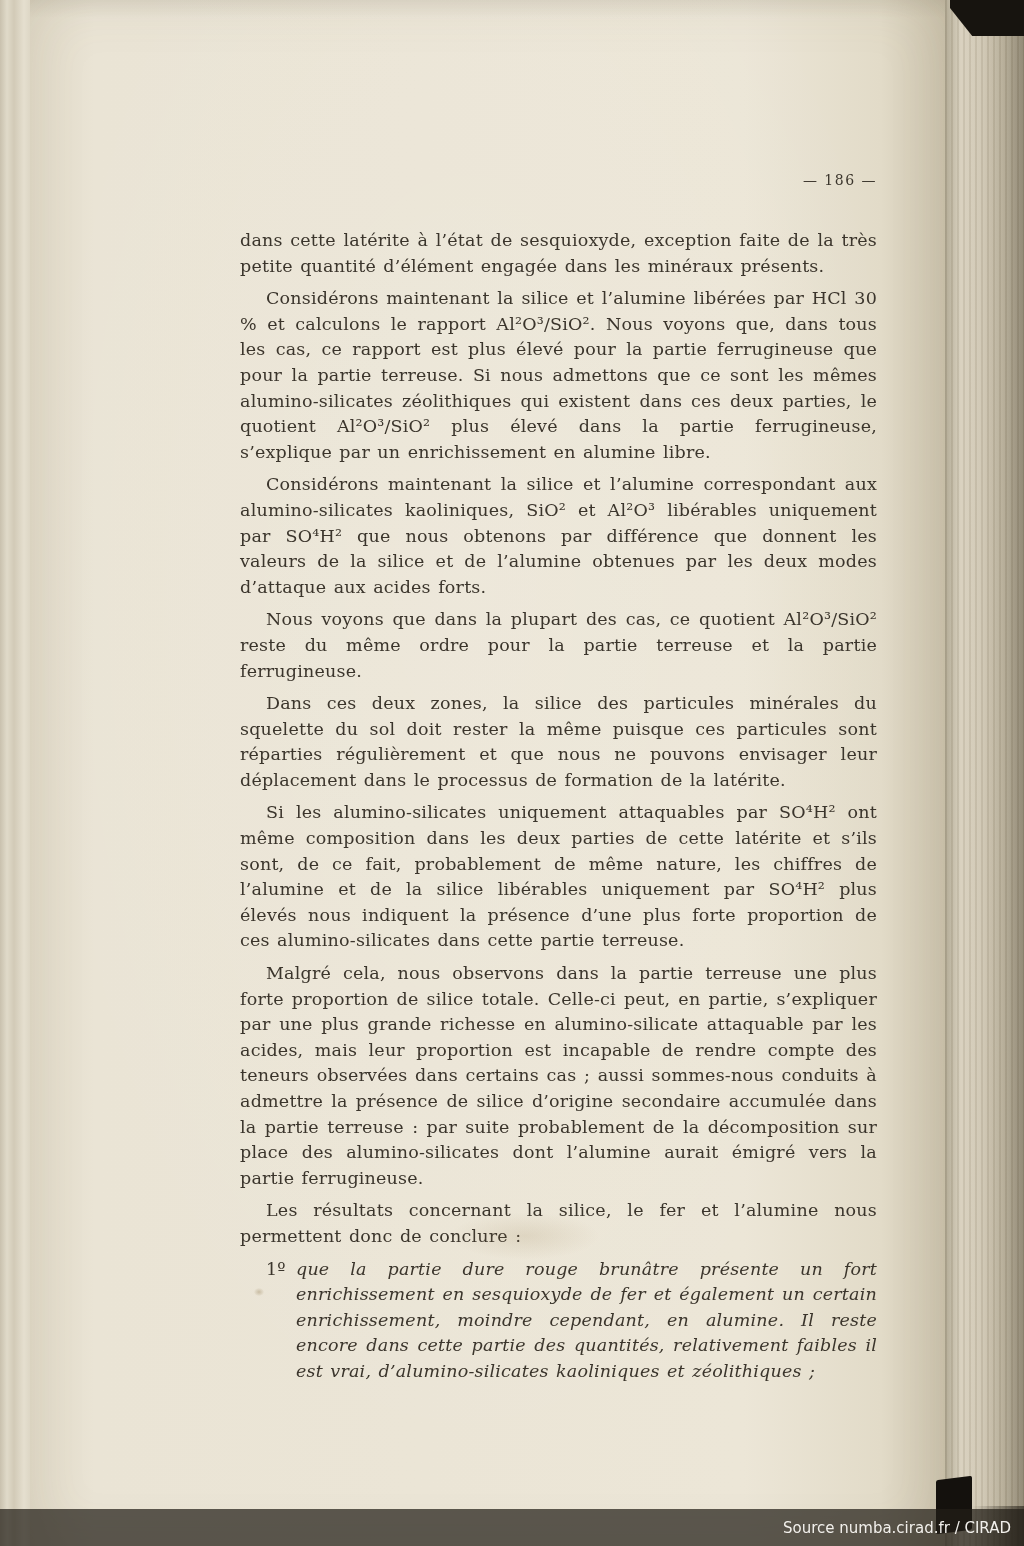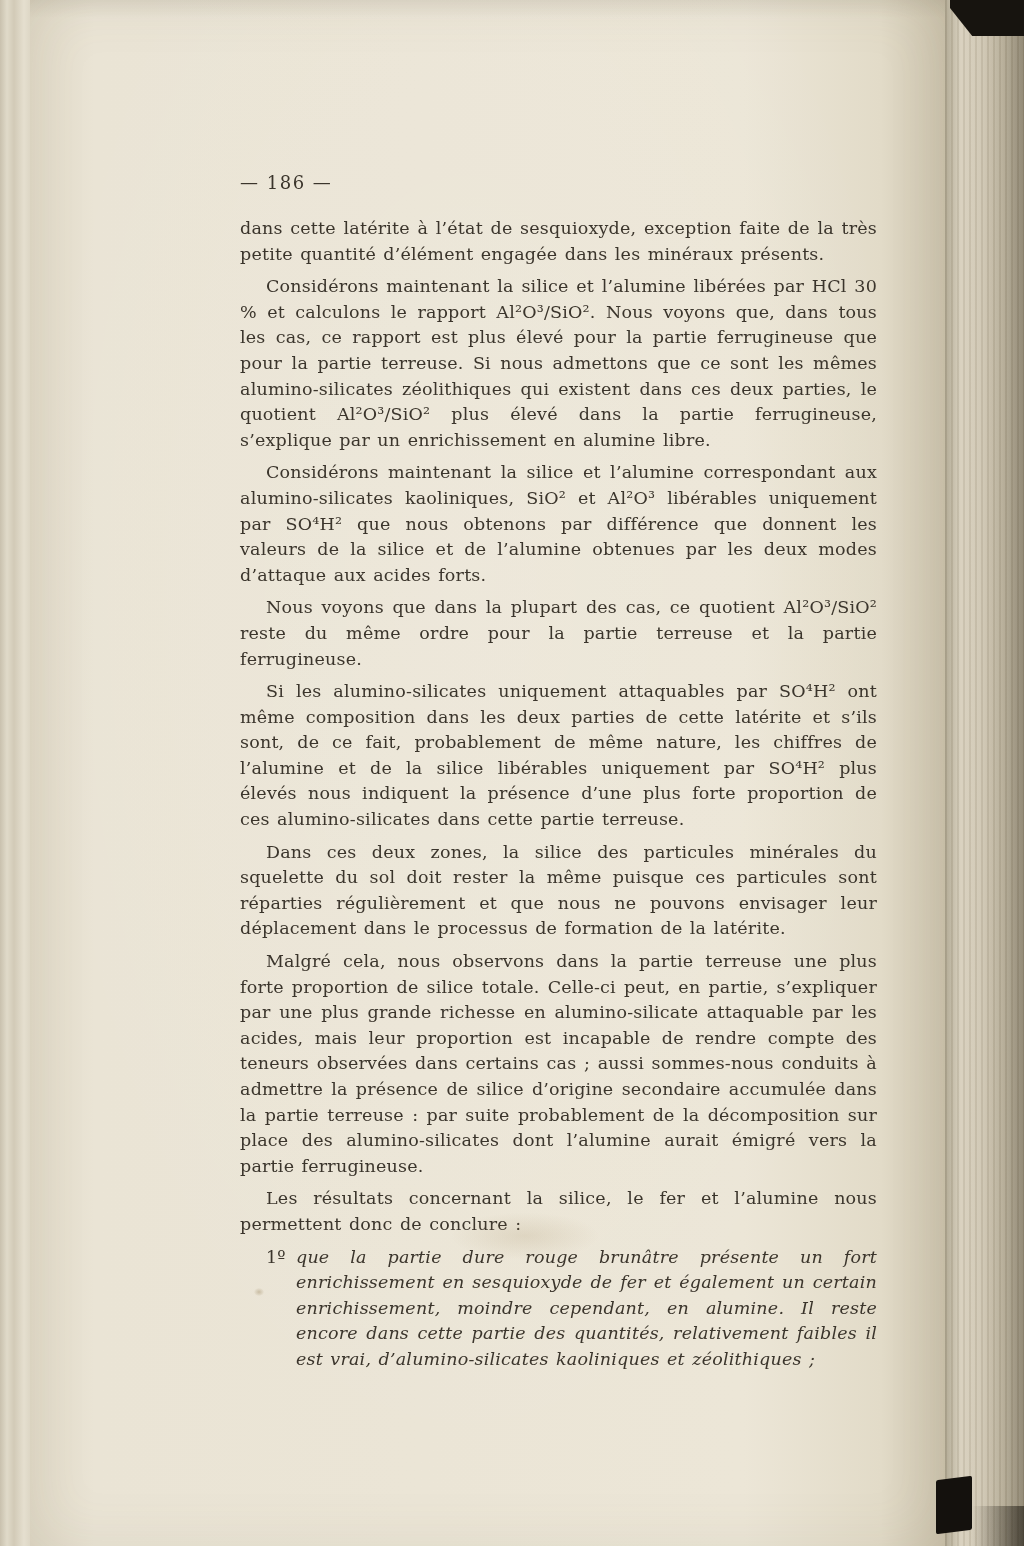--- a/index.html
+++ b/index.html
@@ -52,28 +52,28 @@
     border-radius: 2px;
   }
   .binding-bottom-edge {
     position: absolute; right: 0; bottom: 0; width: 52px; height: 40px;
     background: linear-gradient(90deg, rgba(20,16,10,0) 0%, rgba(20,16,10,0.55) 100%);
   }
 
   
   .page-number {
     position: absolute; left: 210px; top: 172px; width: 637px;
-    text-align: left;
-    font-size: 18px; letter-spacing: 1.5px;
+    text-align: right;
+    font-size: 14px; letter-spacing: 1.5px;
     color: #3b352c;
   }
 
   
   .text-block {
-    position: absolute; left: 210px; top: 216px; width: 637px;
+    position: absolute; left: 210px; top: 228px; width: 637px;
     text-align: justify;
     font-size: 17.5px; line-height: 25.6px;
     color: #3b352c;
     word-spacing: 1.6px; letter-spacing: 0.2px;
   }
   .para { margin: 0 0 7px 0; text-indent: 26px; }
   .para.continuation { text-indent: 0; }
 
   .list-item { position: relative; padding-left: 56px; }
   .list-marker { position: absolute; left: 26px; top: 0; }
@@ -112,34 +112,37 @@
   <div class="under-pages-left"></div>
 
   <div class="page">
     <div class="page-number">— 186 —</div>
 
     <div class="text-block">
       <p class="para continuation">dans cette latérite à l’état de sesquioxyde, exception faite de la très petite quantité d’élément engagée dans les minéraux présents.</p>
       <p class="para">Considérons maintenant la silice et l’alumine libérées par HCl 30 % et calculons le rapport Al²O³/SiO². Nous voyons que, dans tous les cas, ce rapport est plus élevé pour la partie ferrugineuse que pour la partie terreuse. Si nous admettons que ce sont les mêmes alumino-silicates zéolithiques qui existent dans ces deux parties, le quotient Al²O³/SiO² plus élevé dans la partie ferrugineuse, s’explique par un enrichissement en alumine libre.</p>
       <p class="para">Considérons maintenant la silice et l’alumine correspondant aux alumino-silicates kaoliniques, SiO² et Al²O³ libérables uniquement par SO⁴H² que nous obtenons par différence que donnent les valeurs de la silice et de l’alumine obtenues par les deux modes d’attaque aux acides forts.</p>
       <p class="para">Nous voyons que dans la plupart des cas, ce quotient Al²O³/SiO² reste du même ordre pour la partie terreuse et la partie ferrugineuse.</p>
+      <p class="para">Dans ces deux zones, la silice des particules minérales du squelette du sol doit rester la même puisque ces particules sont réparties régulièrement et que nous ne pouvons envisager leur déplacement dans le processus de formation de la latérite.</p>
       <p class="para">Si les alumino-silicates uniquement attaquables par SO⁴H² ont même composition dans les deux parties de cette latérite et s’ils sont, de ce fait, probablement de même nature, les chiffres de l’alumine et de la silice libérables uniquement par SO⁴H² plus élevés nous indiquent la présence d’une plus forte proportion de ces alumino-silicates dans cette partie terreuse.</p>
-      <p class="para">Dans ces deux zones, la silice des particules minérales du squelette du sol doit rester la même puisque ces particules sont réparties régulièrement et que nous ne pouvons envisager leur déplacement dans le processus de formation de la latérite.</p>
       <p class="para">Malgré cela, nous observons dans la partie terreuse une plus forte proportion de silice totale. Celle-ci peut, en partie, s’expliquer par une plus grande richesse en alumino-silicate attaquable par les acides, mais leur proportion est incapable de rendre compte des teneurs observées dans certains cas ; aussi sommes-nous conduits à admettre la présence de silice d’origine secondaire accumulée dans la partie terreuse : par suite probablement de la décomposition sur place des alumino-silicates dont l’alumine aurait émigré vers la partie ferrugineuse.</p>
       <p class="para">Les résultats concernant la silice, le fer et l’alumine nous permettent donc de conclure :</p>
 
       <div class="list-item">
         <span class="list-marker">1º</span>
         <p class="list-text">que la partie dure rouge brunâtre présente un fort enrichissement en sesquioxyde de fer et également un certain enrichissement, moindre cependant, en alumine. Il reste encore dans cette partie des quantités, relativement faibles il est vrai, d’alumino-silicates kaoliniques et zéolithiques ;</p>
       </div>
     </div>
 
     <div class="stain"></div>
     <div class="speck"></div>
   </div>
 
   <div class="right-edge"></div>
   <div class="binding-top"></div>
   <div class="binding-bottom-edge"></div>
   <div class="binding-bottom"></div>
 
+  <div class="footer-bar">
+    <span>Source numba.cirad.fr / CIRAD</span>
+  </div>
 
 </div>
 
 </body></html>

